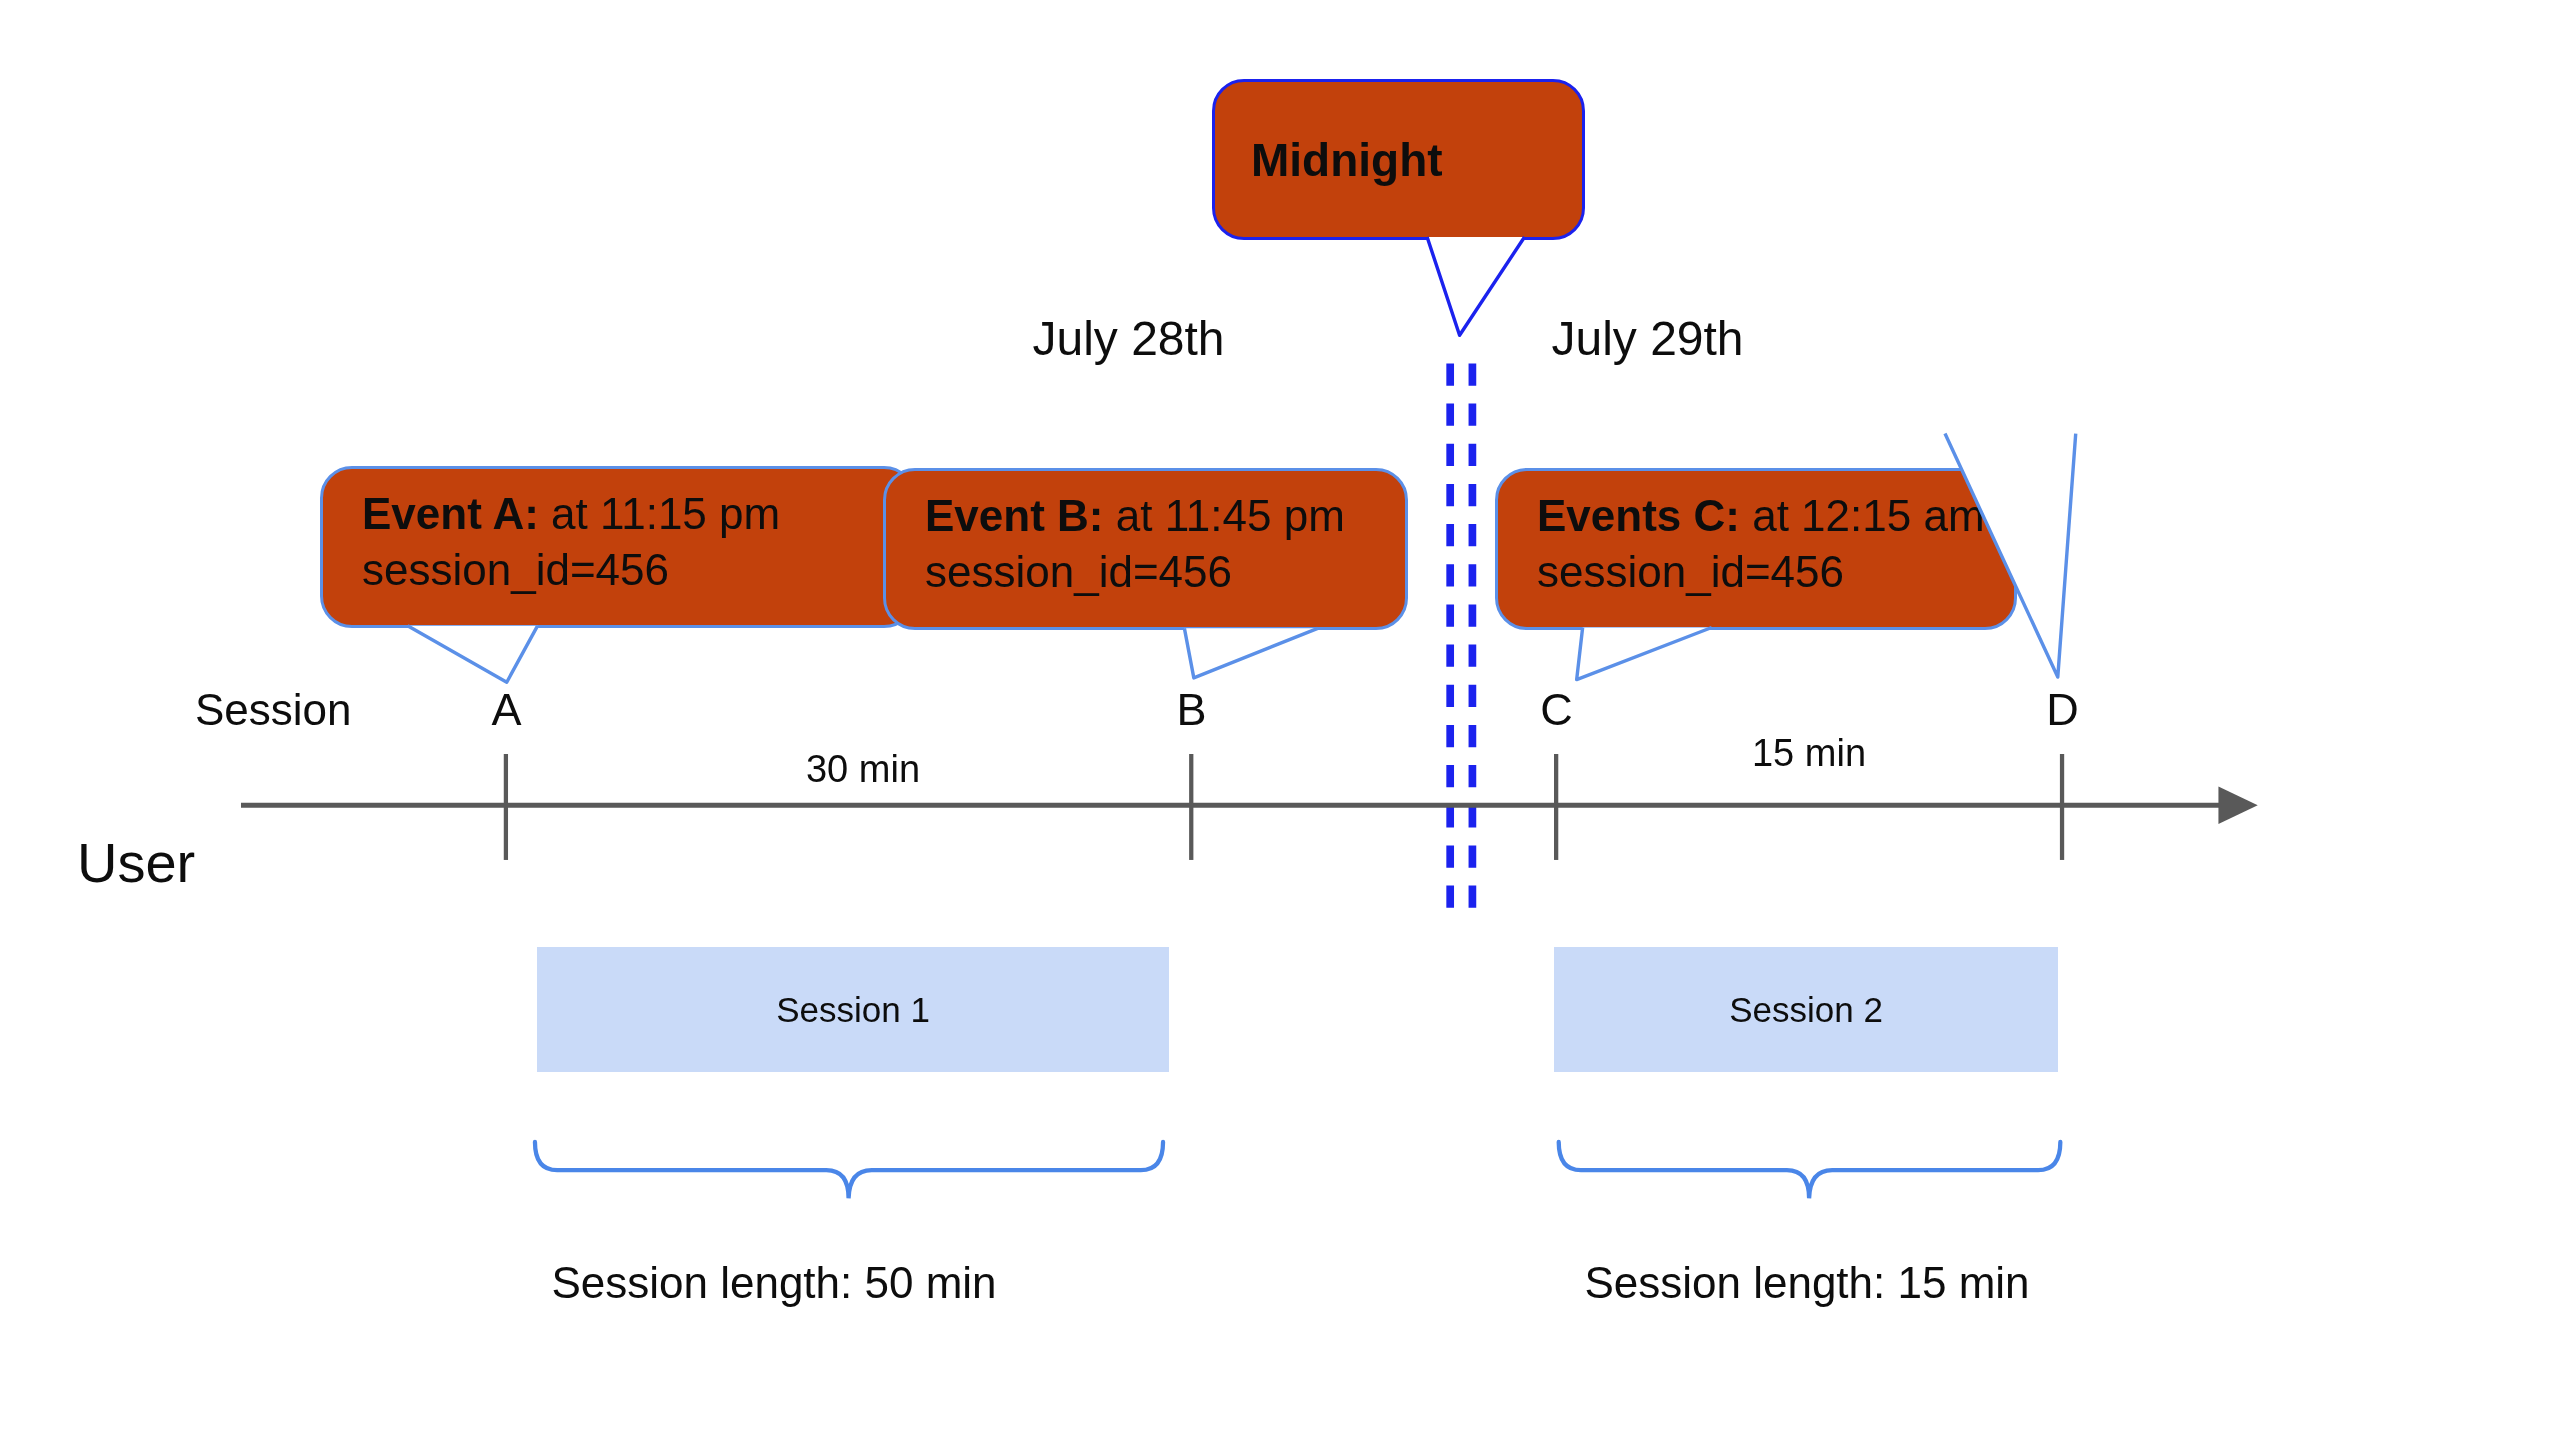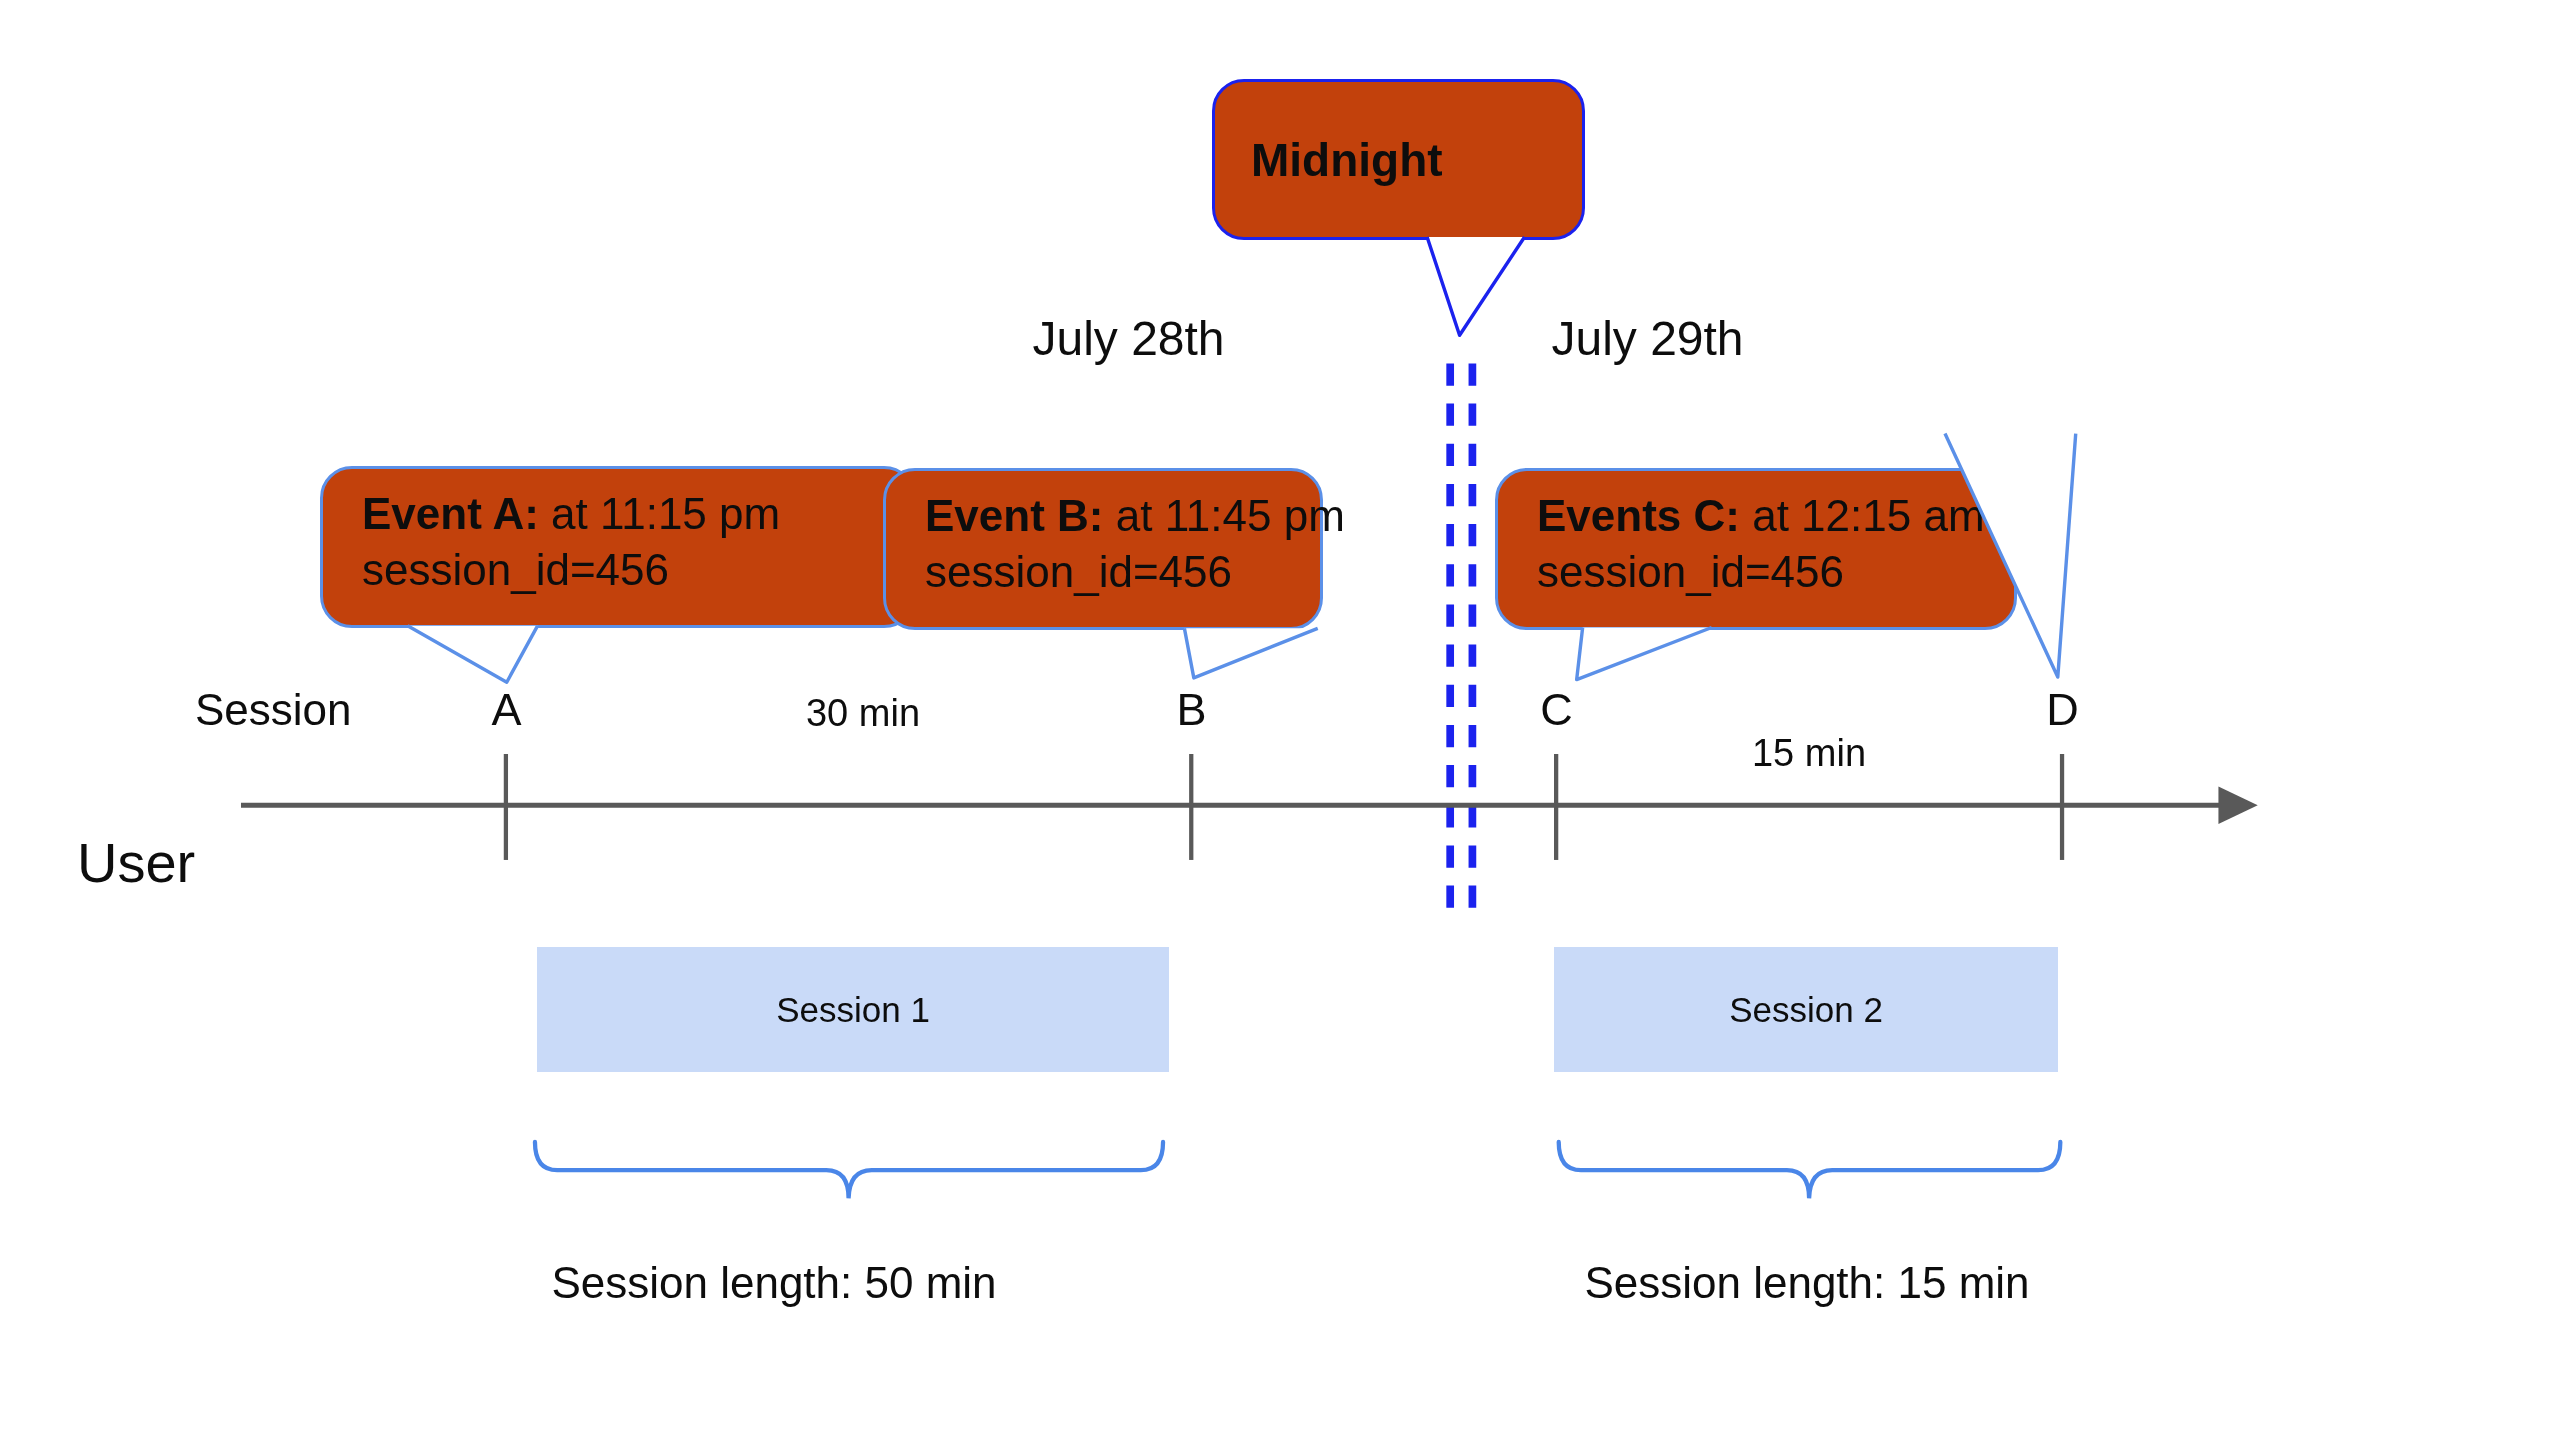--- a/index.html
+++ b/index.html
@@ -59,40 +59,40 @@
 
   <div class="bubble midnight" style="left:1212px;top:79px;width:373px;height:161px;">
     <span class="midnight-text">Midnight</span>
   </div>
 
   <div class="bubble" style="left:320px;top:466px;width:596px;height:162px;">
     <div class="callout-text"><b>Event A:</b><span> at 11:15 pm</span>
 <span>session_id=456</span></div>
   </div>
 
-  <div class="bubble" style="left:883px;top:468px;width:440px;height:162px;">
+  <div class="bubble" style="left:883px;top:468px;width:525px;height:162px;">
     <div class="callout-text"><b>Event B:</b><span> at 11:45 pm</span>
 <span>session_id=456</span></div>
   </div>
 
   <div class="bubble" style="left:1495px;top:468px;width:522px;height:162px;">
     <div class="callout-text"><b>Events C:</b><span> at 12:15 am</span>
 <span>session_id=456</span></div>
   </div>
 
 
   <div class="events-label" style="left:195px;top:685px;">Session</div>
   <div class="letter" style="left:464px;top:684px;">A</div>
   <div class="letter" style="left:1149px;top:684px;">B</div>
   <div class="letter" style="left:1514px;top:684px;">C</div>
   <div class="letter" style="left:2020px;top:684px;">D</div>
 
   <div class="user-label" style="left:77px;top:786px;">User</div>
 
-  <div class="interval" style="left:735px;top:692px;">30 min</div>
+  <div class="interval" style="left:735px;top:748px;">30 min</div>
   <div class="interval" style="left:1681px;top:732px;">15 min</div>
 
   <div class="session-box" style="left:537px;top:947px;width:632px;height:125px;">
     <span>Session 1</span>
   </div>
   <div class="session-box" style="left:1554px;top:947px;width:504px;height:125px;">
     <span>Session 2</span>
   </div>
 
   <div class="session-length" style="left:432px;top:1258px;">Session length: 50 min</div>

